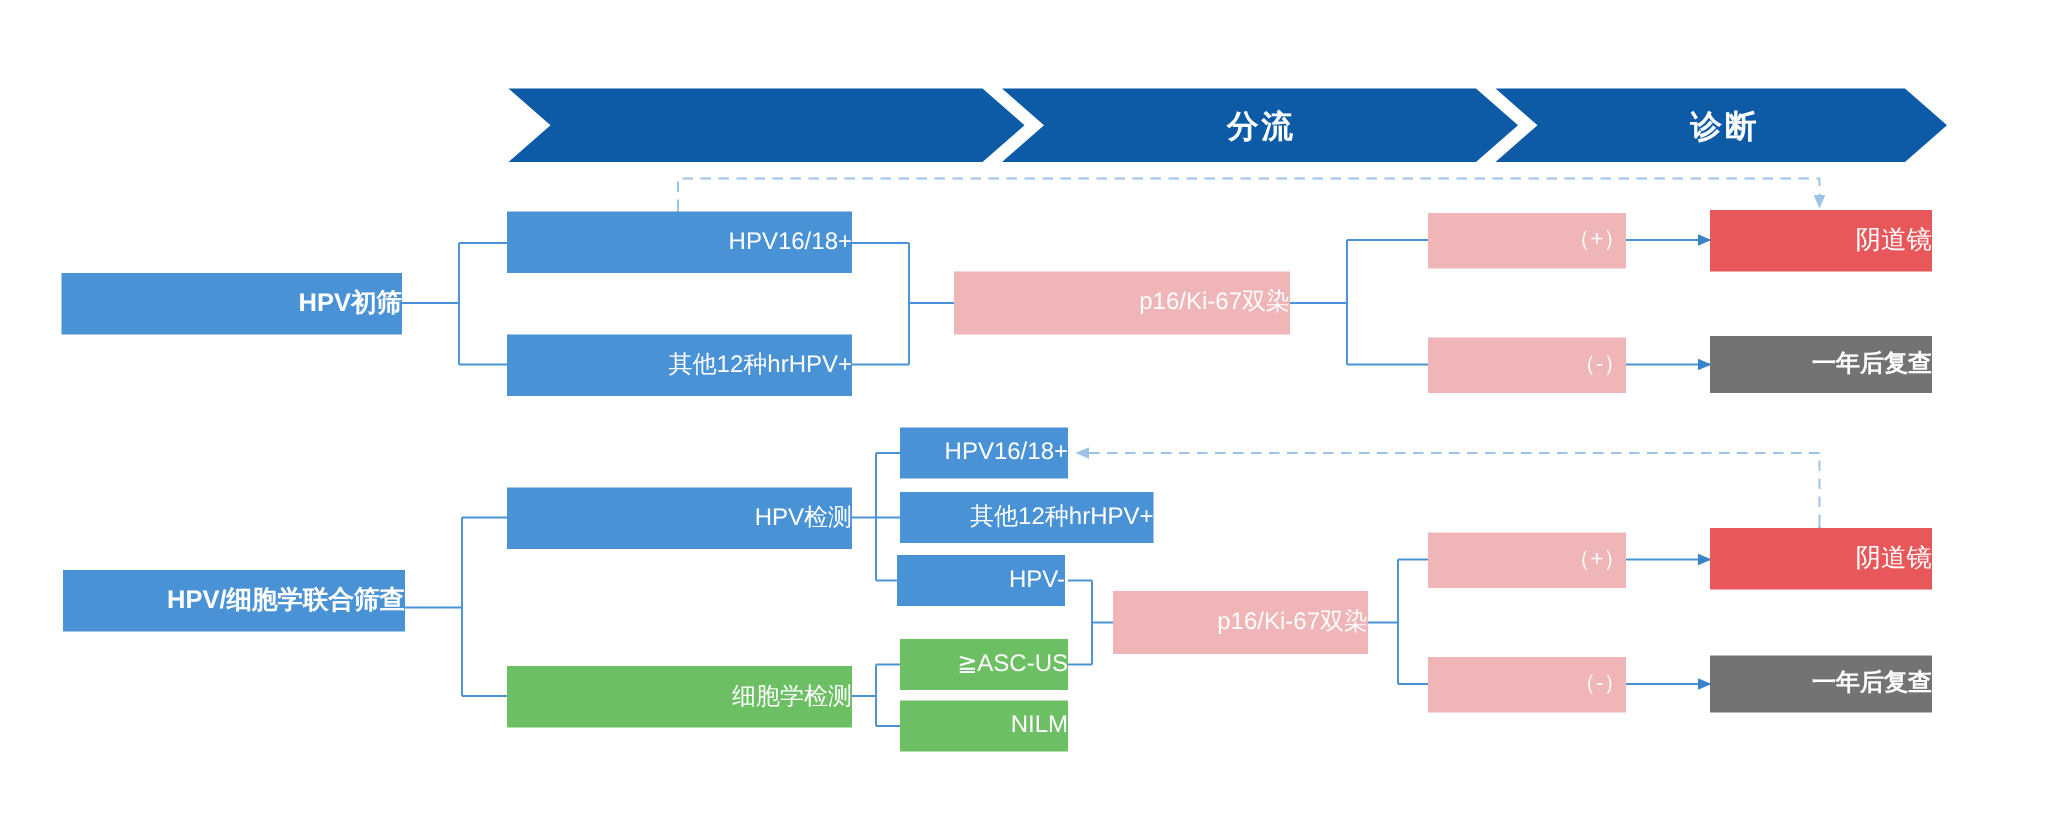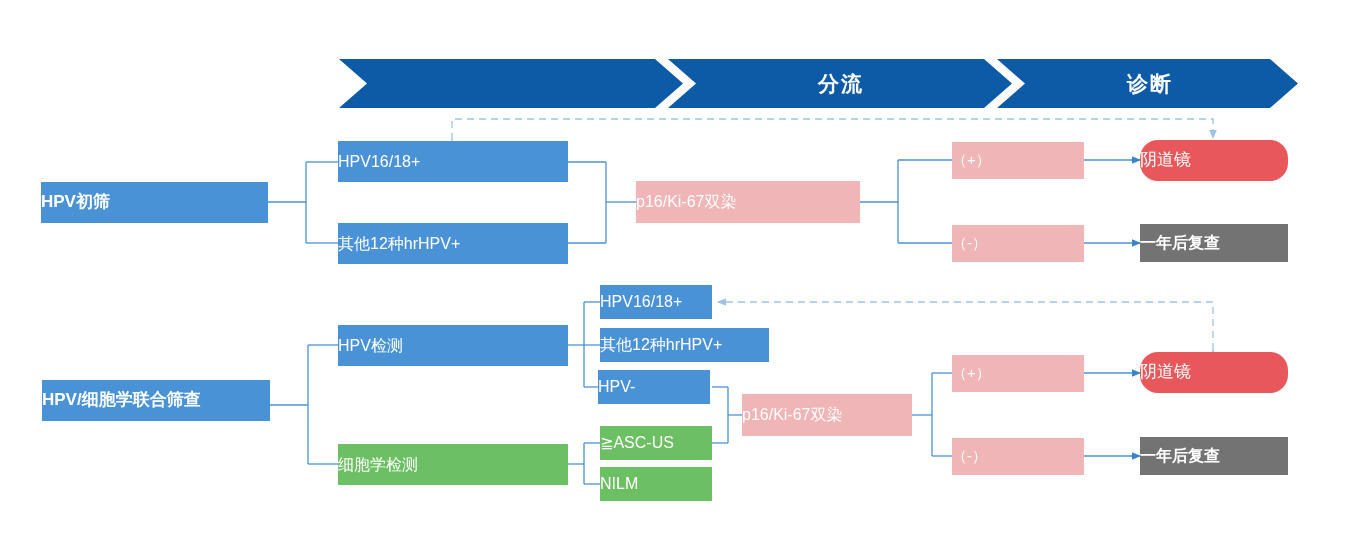--- a/index.html
+++ b/index.html
@@ -2,26 +2,26 @@
 <html><head>
 <meta charset="utf-8">
 <style>
   html,body{margin:0;padding:0;background:#ffffff;}
   body{width:1366px;height:544px;overflow:hidden;
        font-family:"Liberation Sans","DejaVu Sans",sans-serif;}
   #stage{position:relative;width:1366px;height:544px;}
 
   svg.wires{position:absolute;left:0;top:0;width:1366px;height:544px;}
 
-  .node{position:absolute;display:flex;align-items:center;justify-content:flex-start;
+  .node{position:absolute;display:flex;align-items:center;justify-content:flex-end;
         color:#ffffff;box-sizing:border-box;text-align:center;line-height:1.1;}
   .blue{background:#4a92d6;}
   .green{background:#6cbf63;}
   .pink{background:#efb5b7;}
-  .red{background:#e8575a;border-radius:18px;}
+  .red{background:#e8575a;}
   .lgreen{background:#737373;font-weight:bold;}
 
   .banner-seg{position:absolute;display:flex;align-items:center;justify-content:center;
         color:#ffffff;font-size:21px;font-weight:bold;letter-spacing:2px;}
   .banner-label{position:relative;z-index:3;}
 </style>
 </head>
 <body>
 
 <div id="stage">

